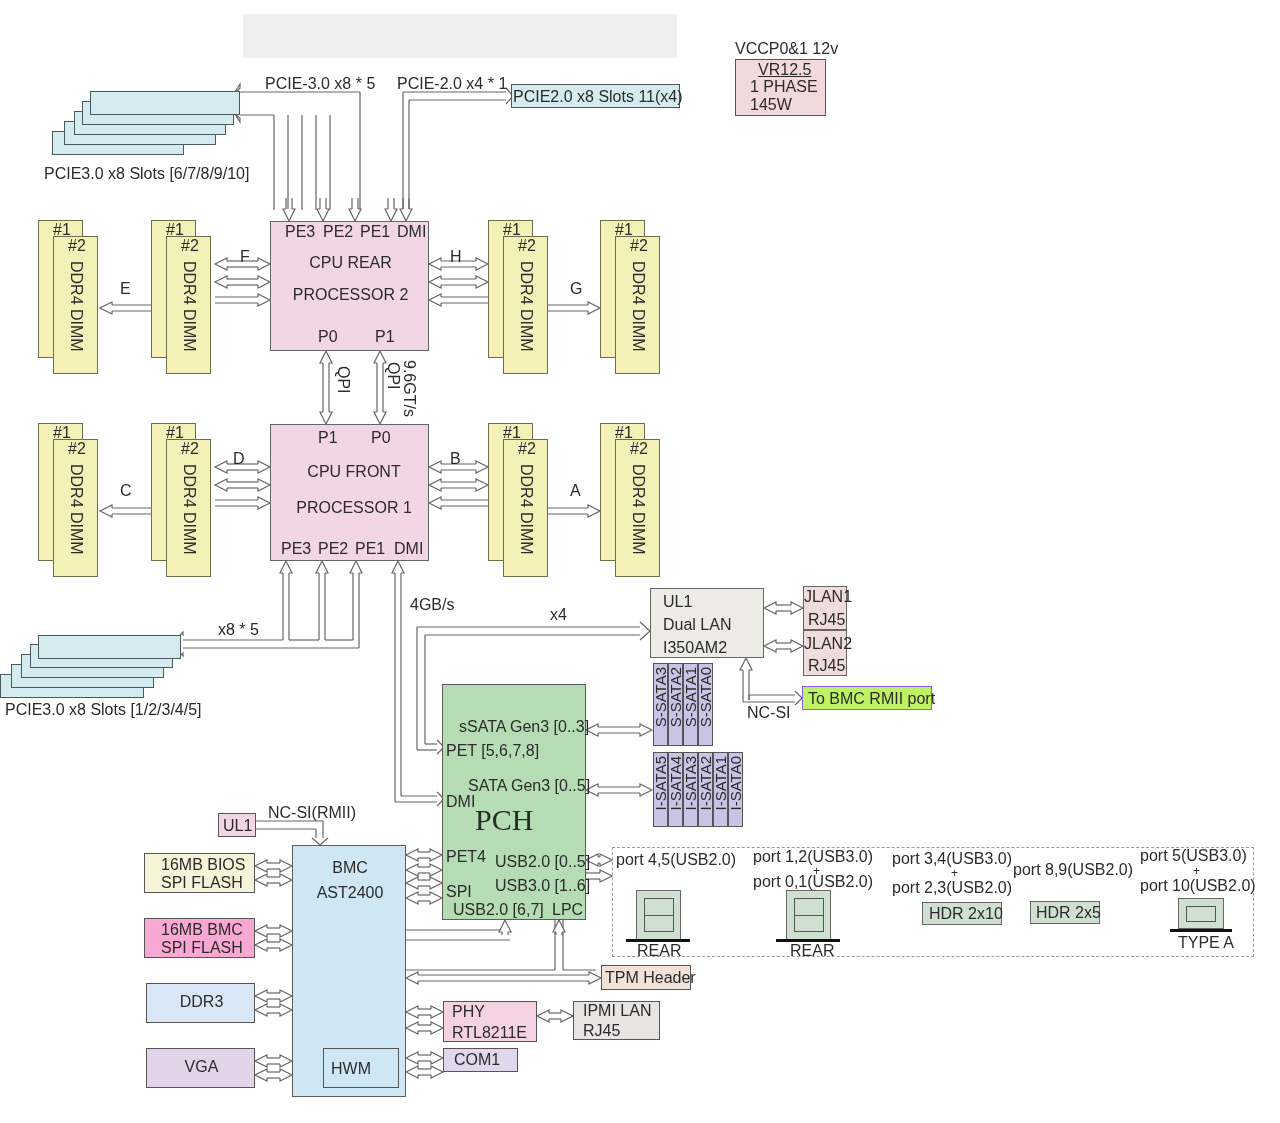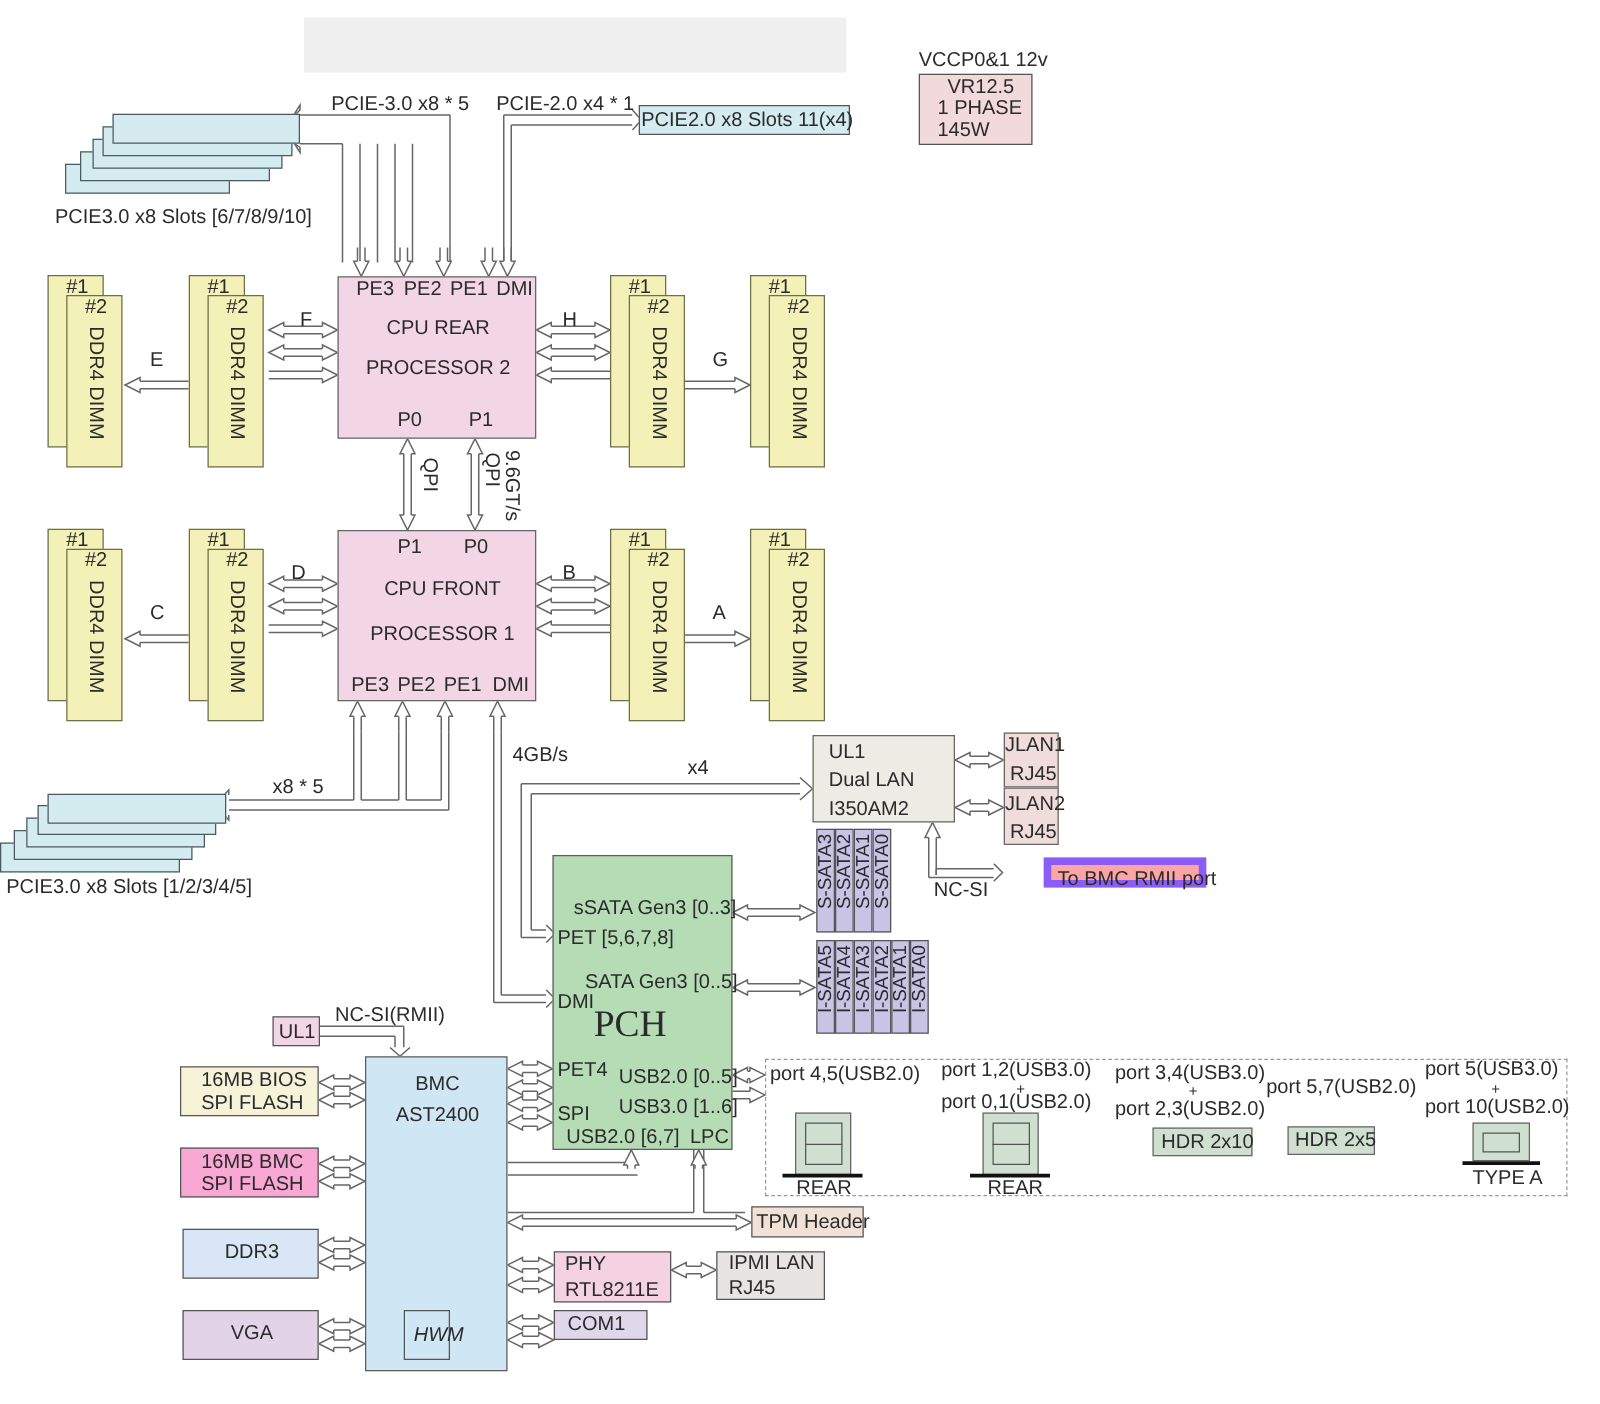--- a/index.html
+++ b/index.html
@@ -11,21 +11,21 @@
   .vtext{position:absolute;writing-mode:vertical-rl;white-space:nowrap;font-size:16px;line-height:18px;}
   svg#wires{position:absolute;left:0;top:0;}
   .dimm1{background:#f3f1b8;border:1px solid #6e6e4a;}
   .dimm2{background:#f3f1b8;border:1px solid #6e6e4a;}
   .cpu{background:#f2d6e6;border:1px solid #666;}
   .pcie{background:#d4ebf0;border:1px solid #4a5a60;}
   .pch{background:#b6dcb6;border:1px solid #5d5d5d;}
   .bmc{background:#cfe6f5;border:1px solid #5d5d5d;}
   .lan{background:#ecebe4;border:1px solid #666;}
   .rj{background:#f1dcdc;border:1px solid #666;}
-  .green{background:#fca5a5;border:6px solid #8b5cf6;margin-left:33px;}
+  .green{background:#bef264;border:1px solid #8b5cf6;}
   .sata{background:#c9c3e6;border:1px solid #555;}
   .usbslot{background:#cfe0d0;border:1px solid #666;}
 </style>
 </head>
 <body>
 
 <div class="abs" style="left:243px;top:14px;width:434px;height:44px;background:#efefef;"></div>
 
 <svg id="wires" width="1280" height="1123">
     <line x1="240" y1="92" x2="360" y2="92" stroke="#666" stroke-width="1.2"></line>
@@ -274,21 +274,21 @@
     <polyline points="418,1055 418,1052 406,1058 418,1064 418,1061" fill="#fff" stroke="#666" stroke-width="1.2"></polyline>
     <polyline points="431,1055 431,1052 443,1058 431,1064 431,1061" fill="#fff" stroke="#666" stroke-width="1.2"></polyline>
     <line x1="418" y1="1069" x2="431" y2="1069" stroke="#666" stroke-width="1.2"></line>
     <line x1="418" y1="1075" x2="431" y2="1075" stroke="#666" stroke-width="1.2"></line>
     <polyline points="418,1069 418,1066 406,1072 418,1078 418,1075" fill="#fff" stroke="#666" stroke-width="1.2"></polyline>
     <polyline points="431,1069 431,1066 443,1072 431,1078 431,1075" fill="#fff" stroke="#666" stroke-width="1.2"></polyline>
   </svg>
 
 <div class="t" style="left:735px;top:40px;">VCCP0&amp;1 12v</div>
 <div class="box" style="left:735px;top:59px;width:91px;height:57px;background:#f2d9dc;">
-  <div class="t" style="left:22px;top:1px;">VR12.5</div>
+  <div class="t" style="left:22px;top:1px;text-decoration:underline;">VR12.5</div>
   <div class="t" style="left:14px;top:18px;">1 PHASE</div>
   <div class="t" style="left:14px;top:36px;">145W</div>
 </div>
 
 <div class="abs pcie" style="left:52px;top:131px;width:132px;height:24px;"></div>
 <div class="abs pcie" style="left:64px;top:121px;width:152px;height:24px;"></div>
 <div class="abs pcie" style="left:74px;top:111px;width:152px;height:24px;"></div>
 <div class="abs pcie" style="left:82px;top:101px;width:152px;height:24px;"></div>
 <div class="abs pcie" style="left:90px;top:91px;width:150px;height:24px;"></div>
 <div class="t" style="left:44px;top:165px;">PCIE3.0 x8 Slots [6/7/8/9/10]</div>
@@ -486,21 +486,21 @@
   <div class="t" style="left:109px;top:216px;">LPC</div>
 </div>
 
 <div class="box" style="left:218px;top:813px;width:38px;height:24px;background:#f2d6e6;">
   <div class="t" style="left:4px;top:3px;">UL1</div>
 </div>
 <div class="t" style="left:268px;top:804px;">NC-SI(RMII)</div>
 <div class="box bmc" style="left:292px;top:845px;width:114px;height:252px;">
   <div class="t c" style="left:0;width:114px;top:13px;">BMC</div>
   <div class="t c" style="left:0;width:114px;top:38px;">AST2400</div>
-  <div class="box" style="left:30px;top:202px;width:37px;height:40px;font-style:italic;">
+  <div class="box" style="left:30px;top:202px;width:76px;height:40px;">
     <div class="t" style="left:7px;top:11px;">HWM</div>
   </div>
 </div>
 <div class="box" style="left:144px;top:853px;width:111px;height:40px;background:#f6f3d9;">
   <div class="t" style="left:16px;top:2px;">16MB BIOS</div>
   <div class="t" style="left:16px;top:20px;">SPI FLASH</div>
 </div>
 <div class="box" style="left:144px;top:918px;width:111px;height:40px;background:#f9a8d4;">
   <div class="t" style="left:16px;top:2px;">16MB BMC</div>
   <div class="t" style="left:16px;top:20px;">SPI FLASH</div>
@@ -527,21 +527,21 @@
 </div>
 
 <div class="abs" style="left:612px;top:847px;width:642px;height:110px;border:1px dashed #9a9a9a;"></div>
 <div class="t" style="left:616px;top:851px;">port 4,5(USB2.0)</div>
 <div class="t" style="left:753px;top:848px;">port 1,2(USB3.0)</div>
 <div class="t" style="left:813px;top:862px;font-size:12px;">+</div>
 <div class="t" style="left:753px;top:873px;">port 0,1(USB2.0)</div>
 <div class="t" style="left:892px;top:850px;">port 3,4(USB3.0)</div>
 <div class="t" style="left:951px;top:864px;font-size:12px;">+</div>
 <div class="t" style="left:892px;top:879px;">port 2,3(USB2.0)</div>
-<div class="t" style="left:1013px;top:861px;">port 5,7(USB2.0)</div>
+<div class="t" style="left:1013px;top:861px;">port 8,9(USB2.0)</div>
 <div class="t" style="left:1140px;top:847px;">port 5(USB3.0)</div>
 <div class="t" style="left:1193px;top:862px;font-size:12px;">+</div>
 <div class="t" style="left:1140px;top:877px;">port 10(USB2.0)</div>
 
 <div class="box usbslot" style="left:636px;top:890px;width:45px;height:50px;">
   <div class="abs" style="left:7px;top:7px;width:30px;height:34px;border:1px solid #555;"></div>
   <div class="abs" style="left:7px;top:24px;width:30px;height:1px;background:#555;"></div>
 </div>
 <div class="abs" style="left:626px;top:939px;width:64px;height:3px;background:#111;"></div>
 <div class="t" style="left:637px;top:942px;">REAR</div>

